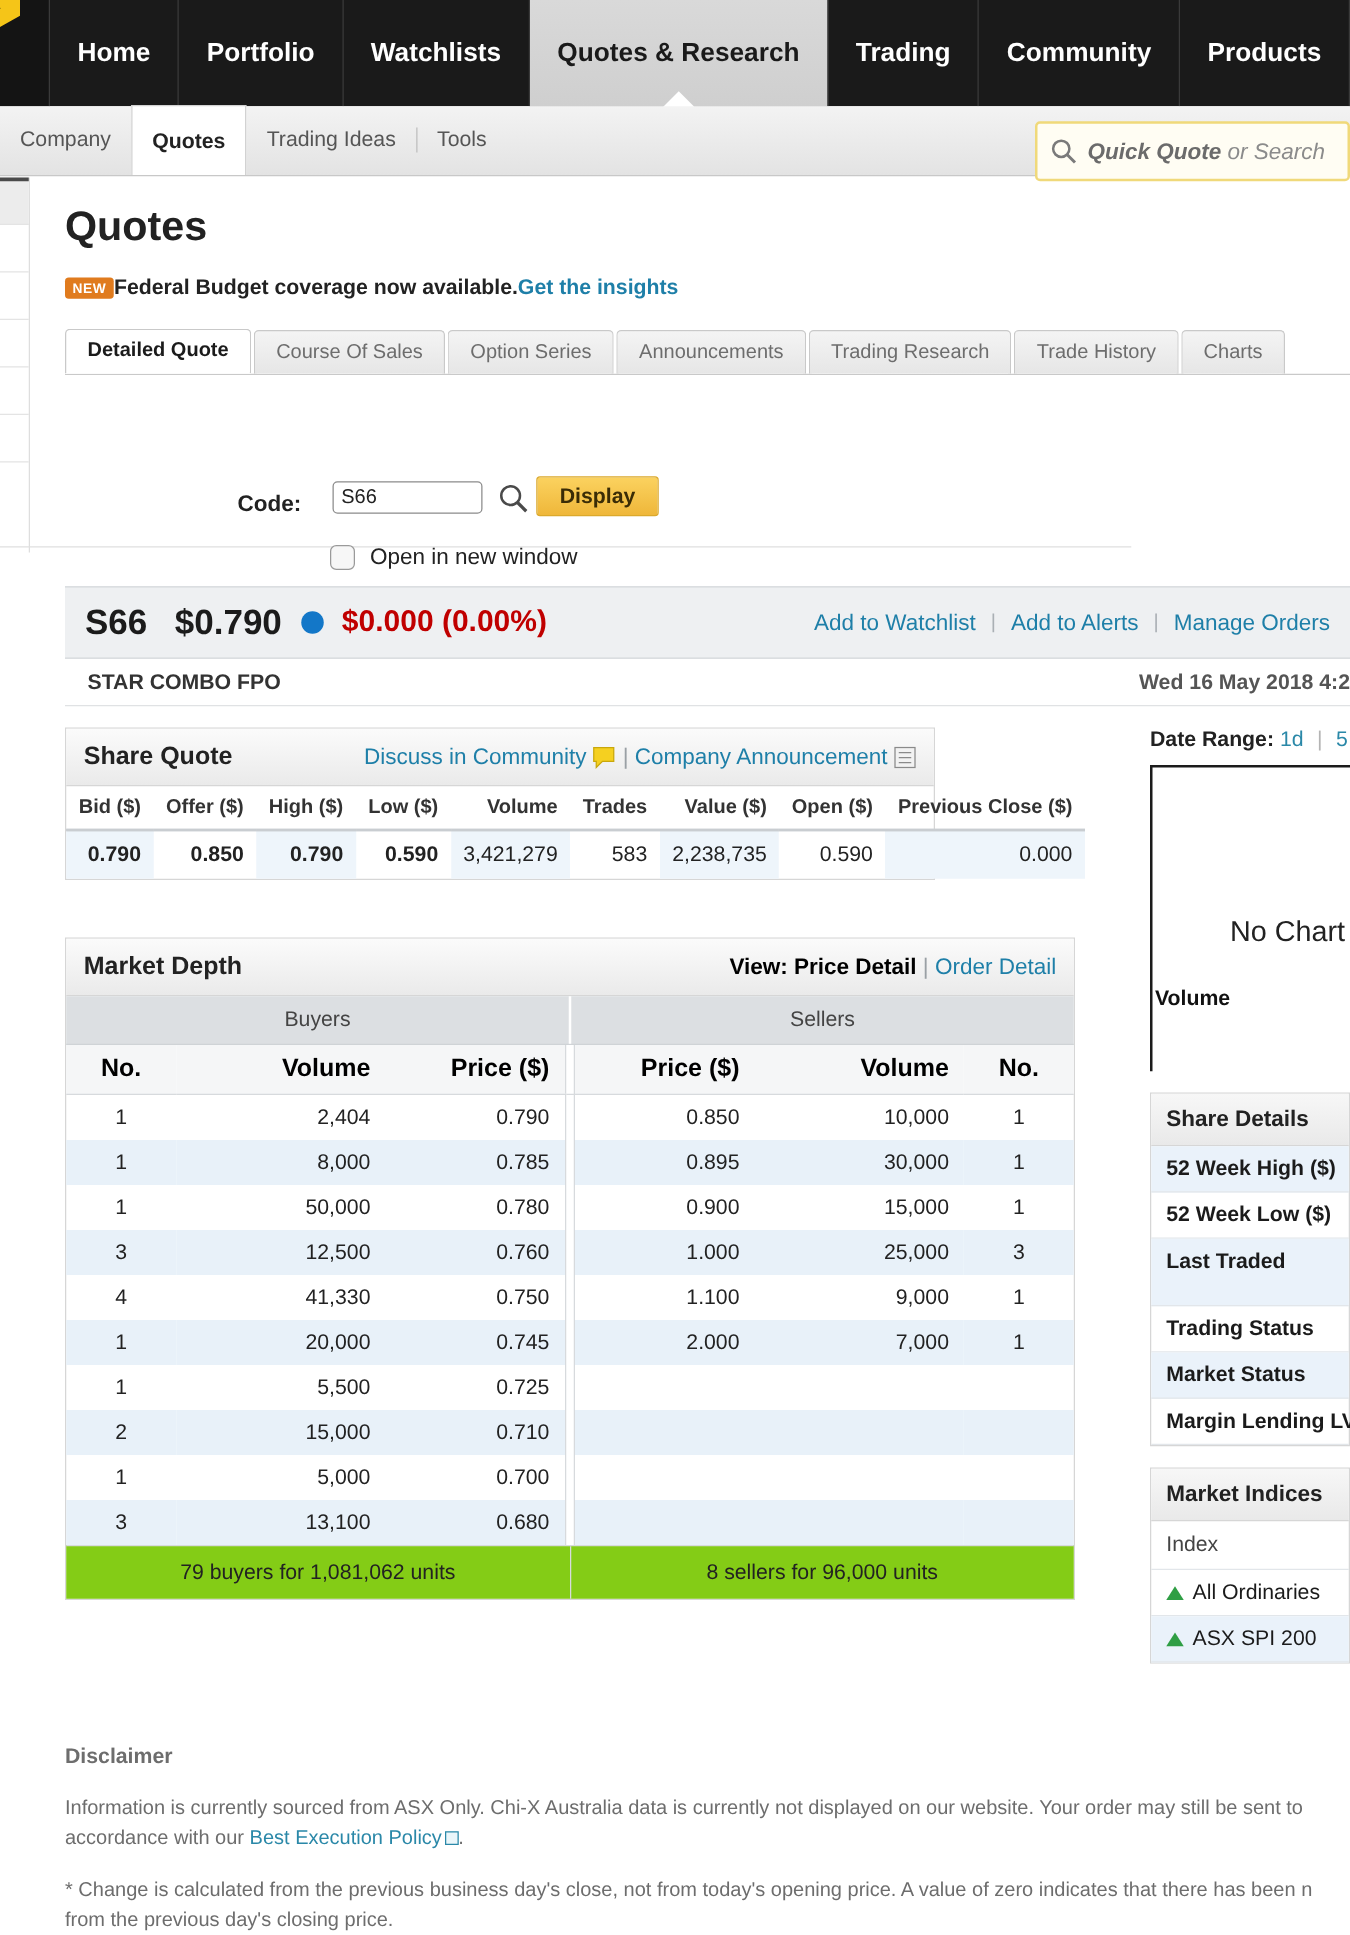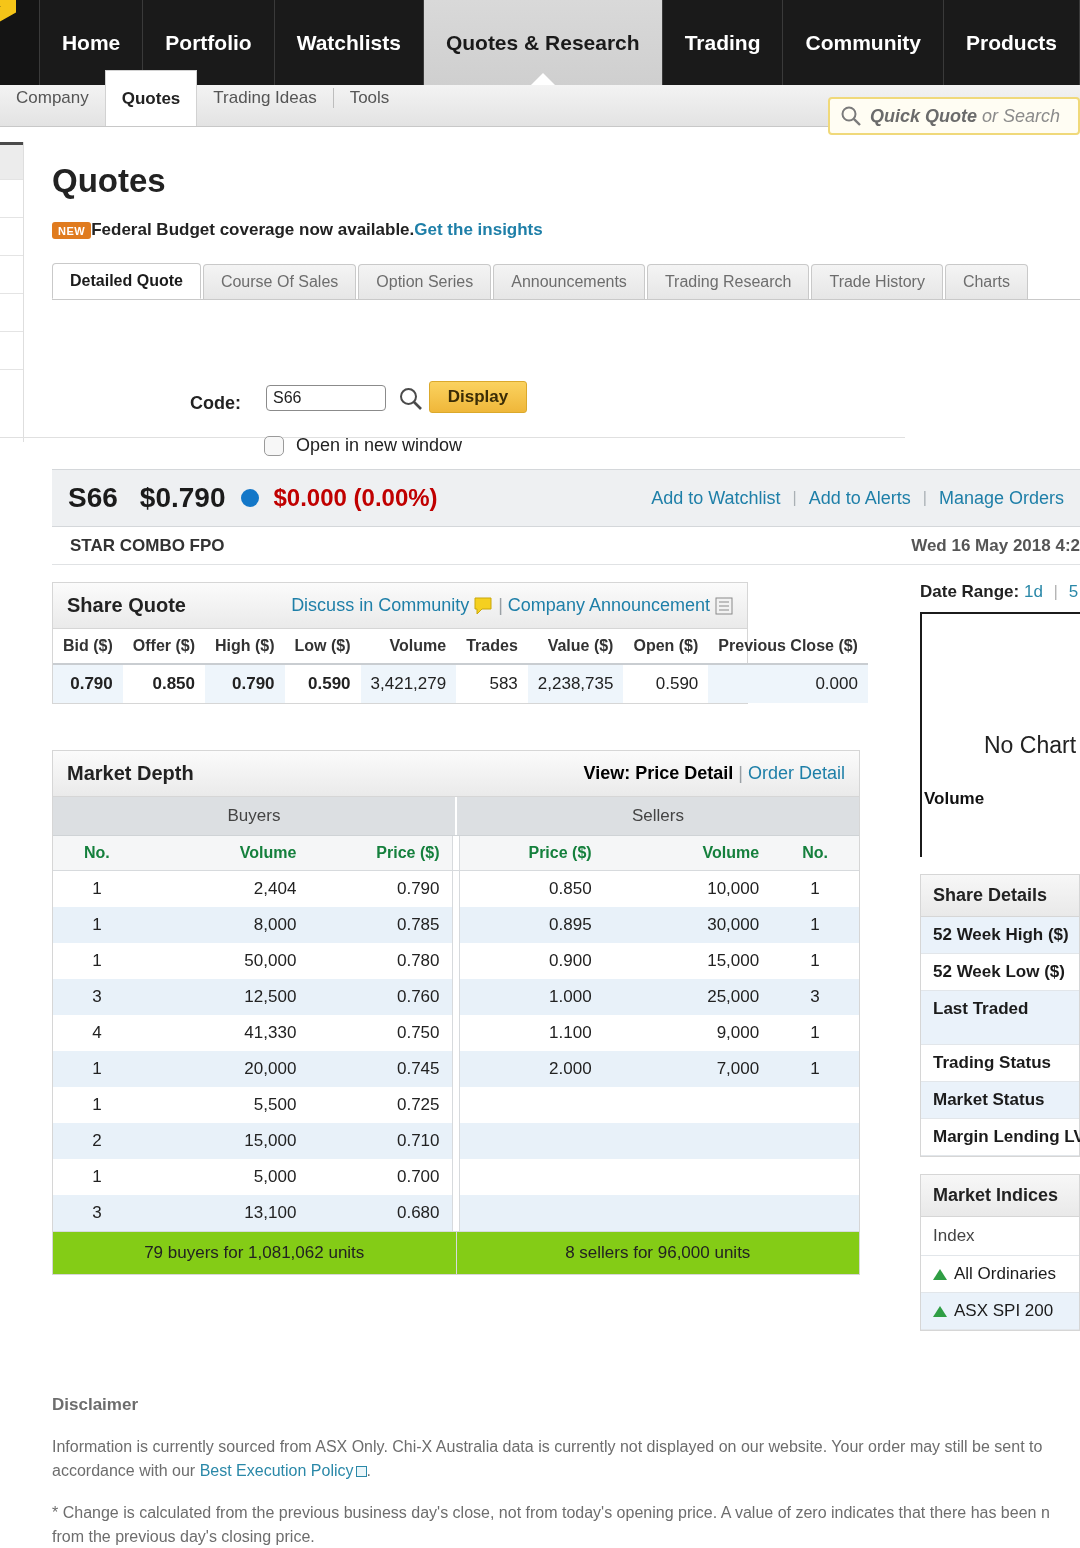--- a/index.html
+++ b/index.html
@@ -45,40 +45,40 @@
     position: absolute; left: 50%; transform: translateX(-50%);
     bottom: -1px;
     width: 0; height: 0;
     border-left: 13px solid transparent;
     border-right: 13px solid transparent;
     border-bottom: 13px solid #ffffff;
   }
 
   
   .subnav {
-    position: absolute; left: 0; top: 85px; width: 1080px; height: 42px;
+    position: absolute; left: 0; top: 85px; width: 1080px; height: 56px;
     background: linear-gradient(180deg,#f3f3f3 0%,#e3e3e3 100%);
     border-bottom: 1px solid #c8c8c8;
     display: flex; align-items: flex-end;
   }
   .subnav-inner { display: flex; align-items: flex-end; height: 56px; }
   .subnav-item {
     font-size: 17px; color: #555; padding: 0 16px; height: 56px;
     display: flex; align-items: center; white-space: nowrap;
   }
   .subnav-item.active {
     background: #ffffff; color: #222; font-weight: bold;
     border-left: 1px solid #d2d2d2; border-right: 1px solid #d2d2d2;
     border-top: 1px solid #d2d2d2;
   }
   .subnav-sep { width: 1px; height: 20px; background: #bdbdbd; align-self: center; }
 
   .quick-search {
     position: absolute; right: 0; top: 97px;
-    width: 252px; height: 38px;
+    width: 252px; height: 48px;
     background: #fffdf3;
     border: 2px solid #f0d97a;
     border-radius: 4px;
     display: flex; align-items: center; padding-left: 10px;
     overflow: hidden;
   }
   .qs-text {
     font-size: 18px; color: #8b8b8b; font-style: italic;
     margin-left: 8px; white-space: nowrap;
   }
@@ -232,21 +232,21 @@
   .md-group {
     display: flex; background: #dcdfe2; border-bottom: 1px solid #cfd3d6;
   }
   .md-group > div {
     flex: 1; text-align: center; font-size: 17px; color: #444;
     padding: 9px 0; font-weight: normal;
   }
   .md-group > div:first-child { border-right: 2px solid #ffffff; }
   table.md { width: 100%; border-collapse: collapse; table-layout: fixed; }
   table.md th {
-    font-size: 16px; color: #15803d; font-weight: bold;
+    font-size: 20px; color: #000000; font-weight: bold;
     padding: 8px 12px; background: #f5f6f7;
     border-bottom: 1px solid #d7dadd;
   }
   table.md td {
     font-size: 17px; color: #222; padding: 8px 12px; height: 33px;
   }
   .c-no { width: 11%; text-align: center; }
   .c-vol { width: 21%; text-align: right; }
   .c-price { width: 18%; text-align: right; }
   .col-gap { width: 1%; }

